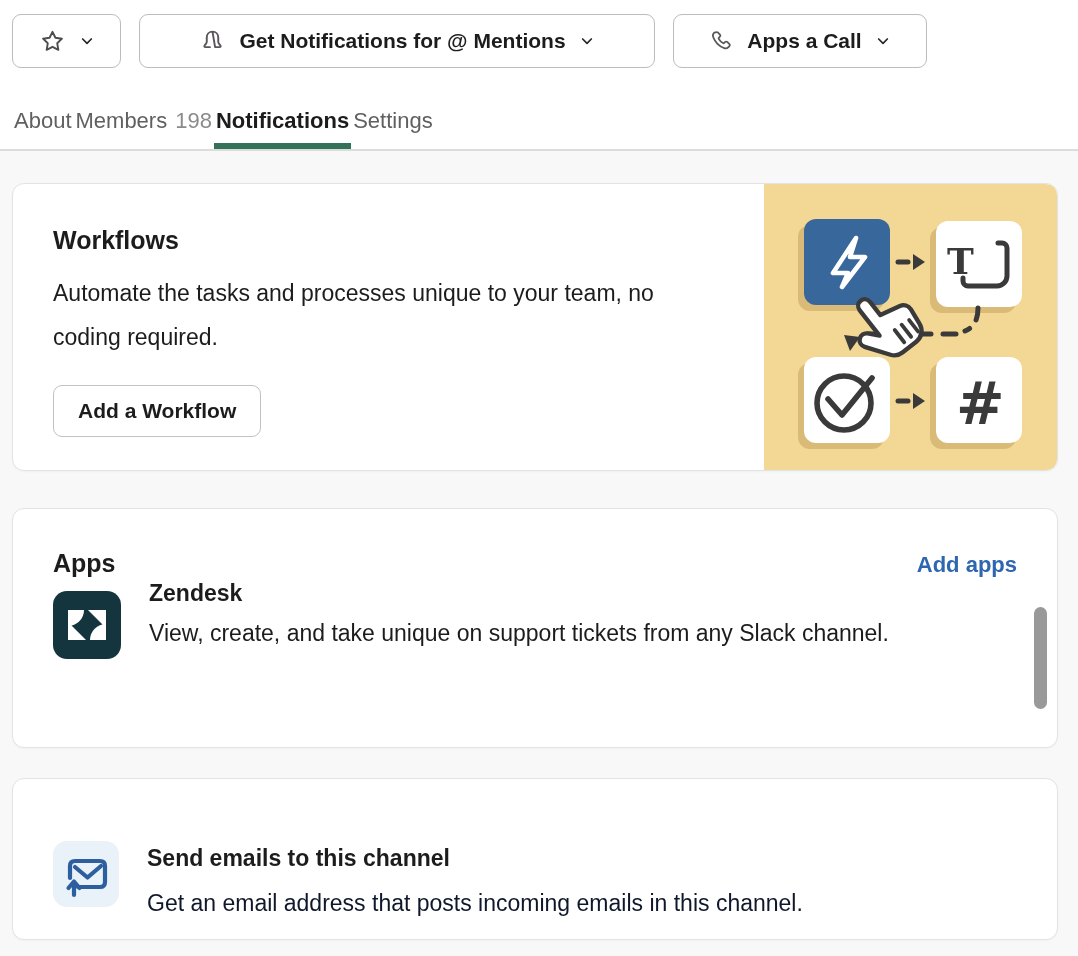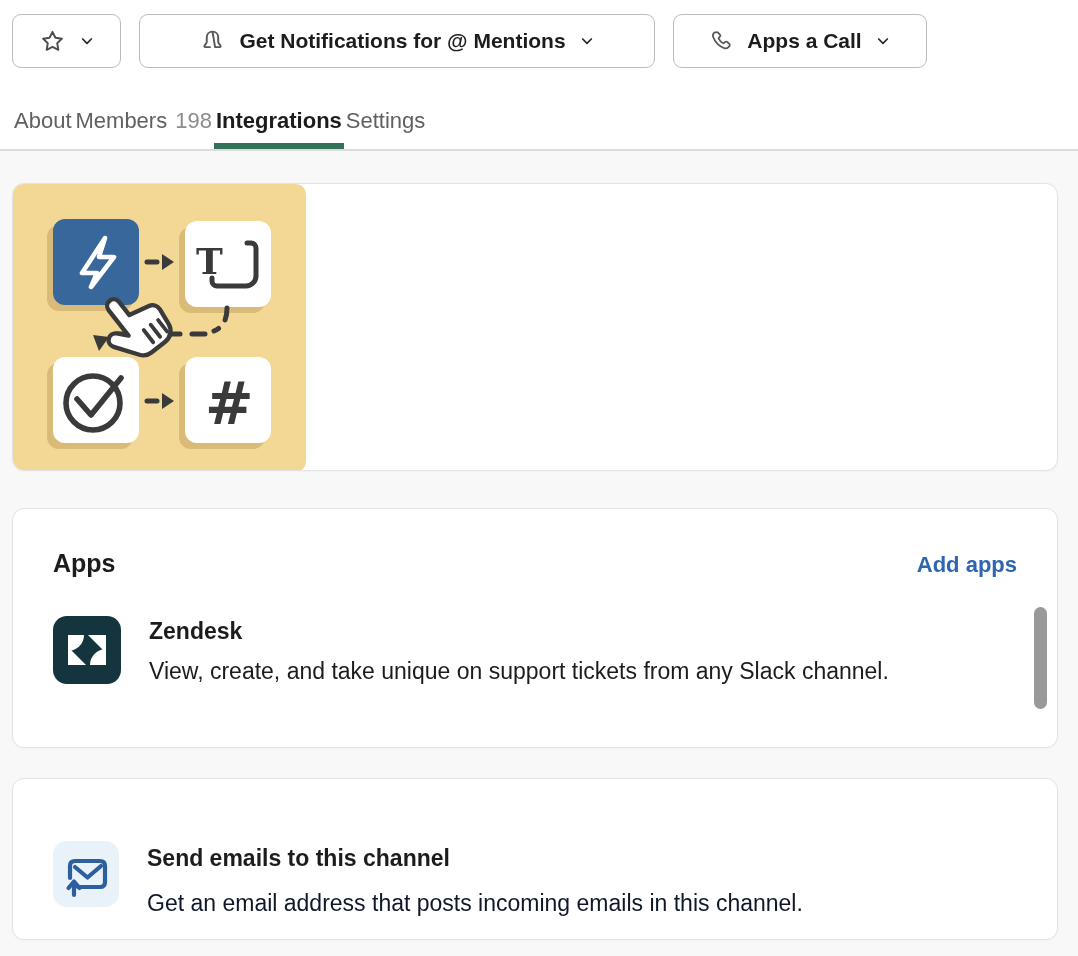--- a/index.html
+++ b/index.html
@@ -70,21 +70,21 @@
   .wf-illustration { flex: 0 0 293px; height: 288px; }
   
   .card-apps {
     margin-top: 37px; height: 240px;
     padding: 40px 40px 0 40px;
     position: relative; overflow: hidden;
   }
   .apps-head { display: flex; align-items: flex-end; justify-content: space-between; }
   .apps-title { font-size: 25px; font-weight: bold; }
   .apps-add { font-size: 22px; font-weight: bold; color: #2e66b0; cursor: pointer; text-decoration: none; }
-  .app-row { display: flex; gap: 28px; margin-top: 38px; align-items: flex-start; cursor: pointer; }
+  .app-row { display: flex; gap: 28px; align-items: center; cursor: pointer; }
   .app-icon { flex: 0 0 68px; }
   .app-name { font-size: 23px; font-weight: bold; padding-top: 2px; }
   .app-desc {
     margin-top: 8px; font-size: 23px; line-height: 36px;
     max-width: 830px; height: 56px; overflow: hidden;
   }
   .apps-scrollbar {
     position: absolute; right: 10px; top: 98px;
     width: 13px; height: 102px;
     background: #999; border-radius: 7px; cursor: pointer;
@@ -137,31 +137,38 @@
   </div>
 
   <div class="tabbar">
     <div class="tab">
       <span>About</span>
     </div>
     <div class="tab">
       <span>Members</span><span class="count">198</span>
     </div>
     <div class="tab active">
-      <span>Integrations</span>
+      <span>Notifications</span>
     </div>
     <div class="tab">
       <span>Settings</span>
     </div>
   </div>
 </div>
 
 <div class="main">
 
   <div class="card card-workflows">
+    <div class="wf-left">
+      <div class="wf-title">Workflows</div>
+      <div class="wf-desc">Automate the tasks and processes unique to your team, no coding required.</div>
+      <button class="wf-btn">
+        <span>Add a Workflow</span>
+      </button>
+    </div>
     <div class="wf-illustration">
       <svg width="293" height="288" viewBox="0 0 293 288">
 
         <path d="M0 0 H281 Q293 0 293 12 V276 Q293 288 281 288 H0 Z" fill="#f3d794"></path>
 
         <rect x="34" y="41" width="86" height="86" rx="12" fill="#d9ba77"></rect>
         <rect x="166" y="43" width="86" height="86" rx="12" fill="#d9ba77"></rect>
         <rect x="34" y="179" width="86" height="86" rx="12" fill="#d9ba77"></rect>
         <rect x="166" y="179" width="86" height="86" rx="12" fill="#d9ba77"></rect>
 

